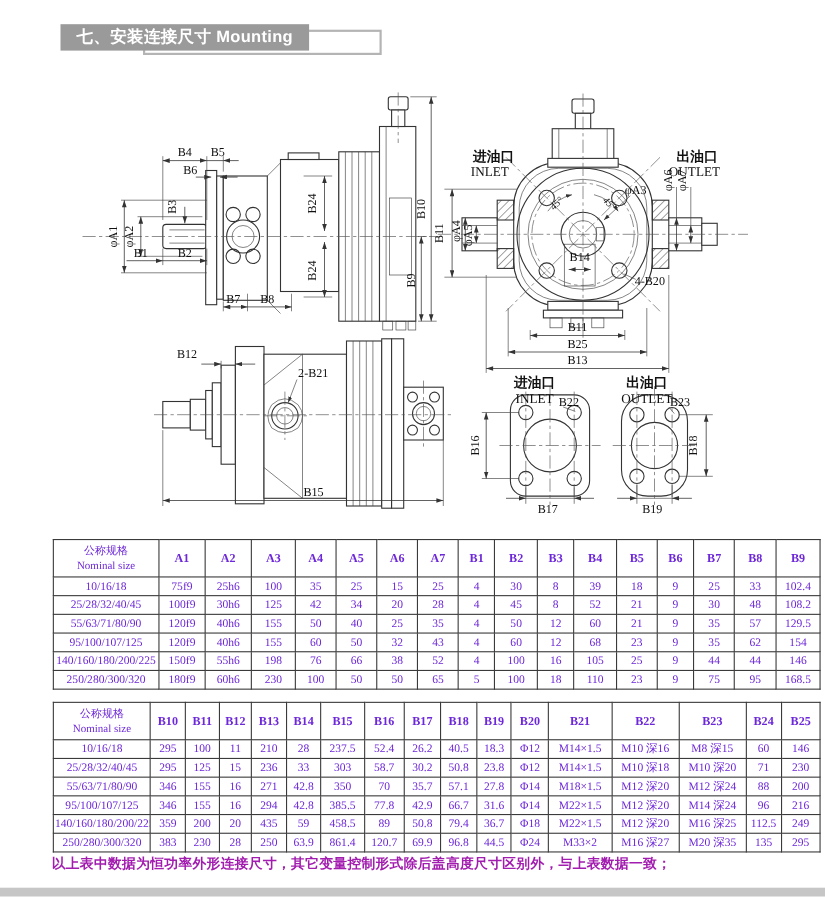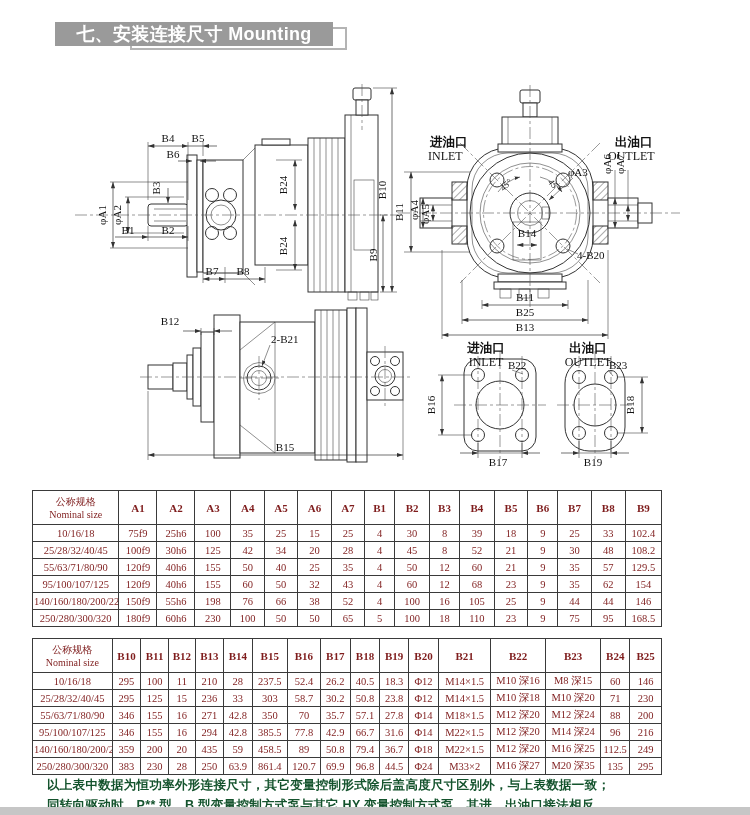--- a/index.html
+++ b/index.html
@@ -1,31 +1,31 @@
 <!DOCTYPE html>
 <html><head>
 <meta charset="utf-8">
 <style>
   *{margin:0;padding:0;box-sizing:border-box}
   html,body{width:750px;height:815px;background:#fff}
   body{font-family:"Liberation Serif",serif;position:relative;overflow:hidden}
   .page{position:absolute;inset:0;background:#fff}
   .banner-shadow{position:absolute;left:130px;top:27px;width:217px;height:23px;border:2px solid #b4b4b4;background:#fff}
-  .banner{position:absolute;left:55px;top:22px;width:278px;height:24px;background:#9a9a9a;color:#fff;
-    font-family:"Liberation Sans",sans-serif;font-weight:bold;font-size:18px;line-height:24px;text-align:center;letter-spacing:.3px}
+  .banner{position:absolute;left:55px;top:22px;width:226px;height:24px;background:#9a9a9a;color:#fff;
+    font-family:"Liberation Sans",sans-serif;font-weight:bold;font-size:15px;line-height:24px;text-align:center;letter-spacing:.3px}
   svg.drawing{position:absolute;left:40px;top:60px}
-  .dim-table{position:absolute;left:32px;width:630px;border-collapse:collapse;table-layout:fixed;color:#7f1d1d}
+  .dim-table{position:absolute;left:48px;width:698px;border-collapse:collapse;table-layout:fixed;color:#6d28d9}
   .dim-table th,.dim-table td{border:1px solid #3a3a3a;text-align:center;padding:0 1px;overflow:hidden;white-space:nowrap}
   .t1{top:490px}
   .t2{top:638px}
   .dim-table thead th{font-weight:bold;font-size:11px;height:34px}
   .dim-table thead th.size{font-weight:normal;font-size:10px;line-height:1.3}
   .dim-table tbody td{height:17px;font-size:10.5px}
   .notes{position:absolute;left:47px;top:775px;font-family:"Liberation Sans",sans-serif;font-weight:bold;
-    font-size:12.5px;color:#14532d;line-height:1.6;letter-spacing:.3px}
+    font-size:12.5px;color:#a21caf;line-height:1.6;letter-spacing:.3px}
   .notes .u span{border-bottom:2px solid #222;padding-bottom:1px}
   .bottom-bar{position:absolute;left:0;top:807px;width:750px;height:8px;background:#c6c6c6}
   svg .ln{fill:none;stroke:#333;stroke-width:1}
   svg .fil{fill:#fff;stroke:#333;stroke-width:1}
   svg .hat{fill:url(#hatch);stroke:#333;stroke-width:1}
   svg .thin{fill:none;stroke:#444;stroke-width:.6}
   svg .cl{fill:none;stroke:#555;stroke-width:.6;stroke-dasharray:12 3 3 3}
   svg .dim{fill:none;stroke:#333;stroke-width:.7}
   svg text{font-family:"Liberation Serif",serif;font-size:11px;fill:#111}
   svg text.zh{font-size:12.5px;font-weight:bold}
@@ -664,17 +664,16 @@
           <td>M16 深27</td>
           <td>M20 深35</td>
           <td>135</td>
           <td>295</td>
         </tr>
       </tbody>
     </table>
 
   <div class="notes">
     <div>以上表中数据为恒功率外形连接尺寸，其它变量控制形式除后盖高度尺寸区别外，与上表数据一致；</div>
-    <div class="u"><span>同转向驱动时，P** 型、B 型变量控制方式泵与其它 HY 变量控制方式泵，其进、出油口接法相反。</span></div>
   </div>
 
   <div class="bottom-bar"></div>
 </div>
 
 </body></html>

